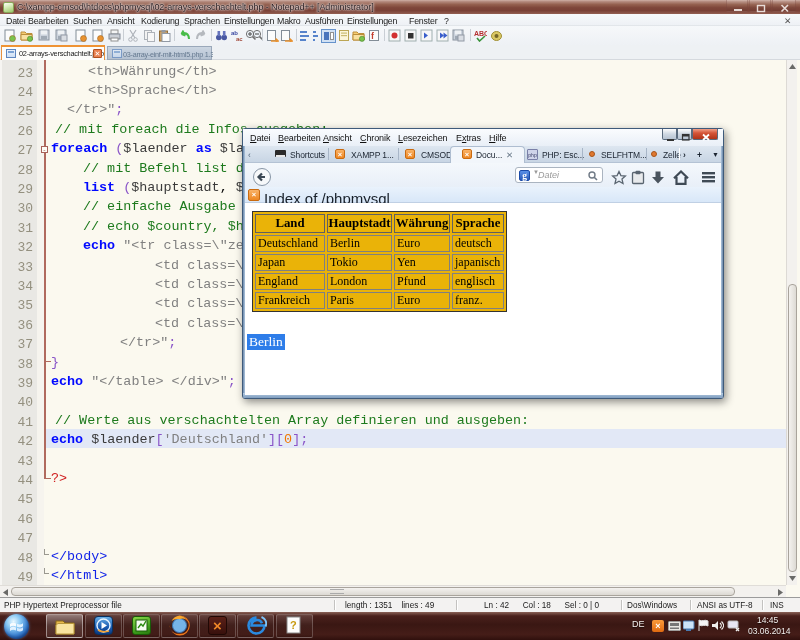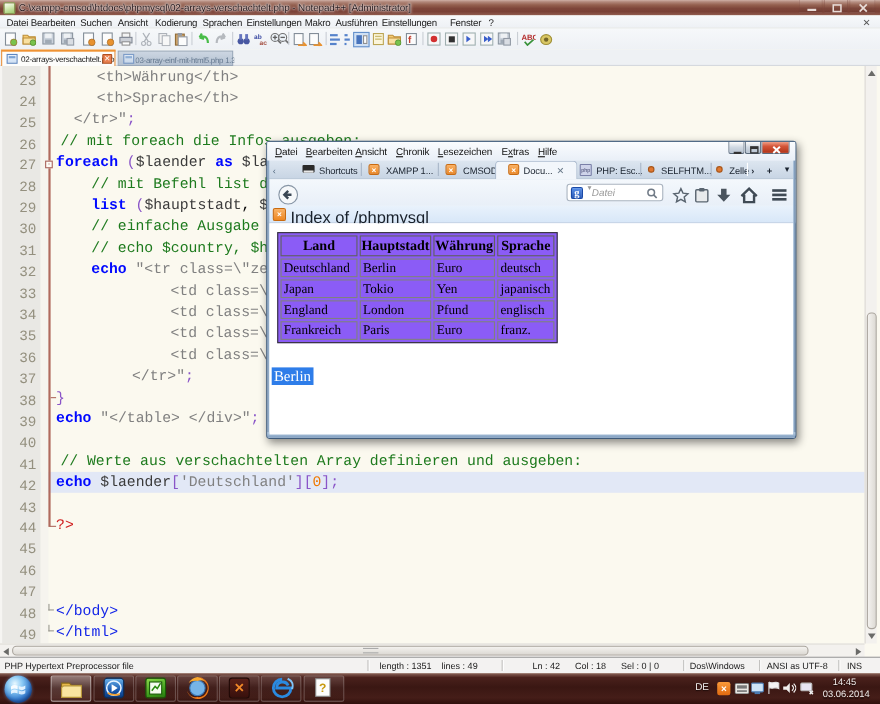--- a/index.html
+++ b/index.html
@@ -57,21 +57,21 @@
 #fftabs .sep{position:absolute;top:2px;width:1px;height:12px;background:#a8b6c8}
 .xico{position:absolute;width:10px;height:10px;background:linear-gradient(180deg,#f9b267,#ee8722);border:1px solid #c96a10;border-radius:2px;color:#fff;font-weight:bold;font-size:7.5px;line-height:9px;text-align:center}
 .odot{position:absolute;width:6px;height:6px;background:#e07830;border-radius:50%;border:1px solid #a85518}
 #ffatab{position:absolute;left:207px;top:0;width:75px;height:17px;background:#f2f6fb;border:1px solid #aebdd0;border-bottom:none;border-radius:4px 4px 0 0}
 #ffnav{left:0;top:34px;width:480px;height:24px;background:linear-gradient(180deg,#f4f8fc,#e8eff8)}
 #ffurl{position:absolute;left:26px;top:4px;width:238px;height:16px;background:#fff;border:1px solid #aab4c0;border-radius:3px;font-size:8.4px;color:#8a8a8a;line-height:14px}
 #ffsearch{position:absolute;left:272px;top:4px;width:88px;height:16px;background:#fff;border:1px solid #aab4c0;border-radius:3px}
 #ffback{position:absolute;left:10px;top:5px;width:18px;height:18px;border-radius:50%;background:#f6f8fa;border:1.5px solid #8795a5}
 #ffstrip{left:0;top:58px;width:480px;height:16px;background:linear-gradient(180deg,#e9f2fc,#d8e7f8);border-bottom:1px solid #c0d0e4}
 #ffcontent{left:2px;top:74px;width:476px;height:192px;background:#fff}
-#fftable{position:absolute;left:7px;top:8px;width:255px;table-layout:fixed;border-collapse:separate;border-spacing:2px;border:1px solid #333;background:#8b5cf6;font-family:"Liberation Serif",serif}
+#fftable{position:absolute;left:7px;top:8px;width:255px;table-layout:fixed;border-collapse:separate;border-spacing:2px;border:1px solid #333;background:#eab308;font-family:"Liberation Serif",serif}
 #fftable{table-layout:fixed}
 #fftable th{border:1px solid #606060;font-size:12.8px;font-weight:bold;padding:0;text-align:center;height:19px;line-height:17px;overflow:hidden}
 #fftable td{border:1px solid #808080;font-size:12px;padding:0 0 0 2px;height:17px;line-height:15px;overflow:hidden;white-space:nowrap}
 .navico{position:absolute;top:7px}
 </style></head><body>
 <div id="scr">
 
 <div id="title" class="abs">
   <div id="nppico" class="abs"></div>
   <div class="txt abs">C:\xampp-cmsod\htdocs\phpmysql\02-arrays-verschachtelt.php - Notepad++ [Administrator]</div>

